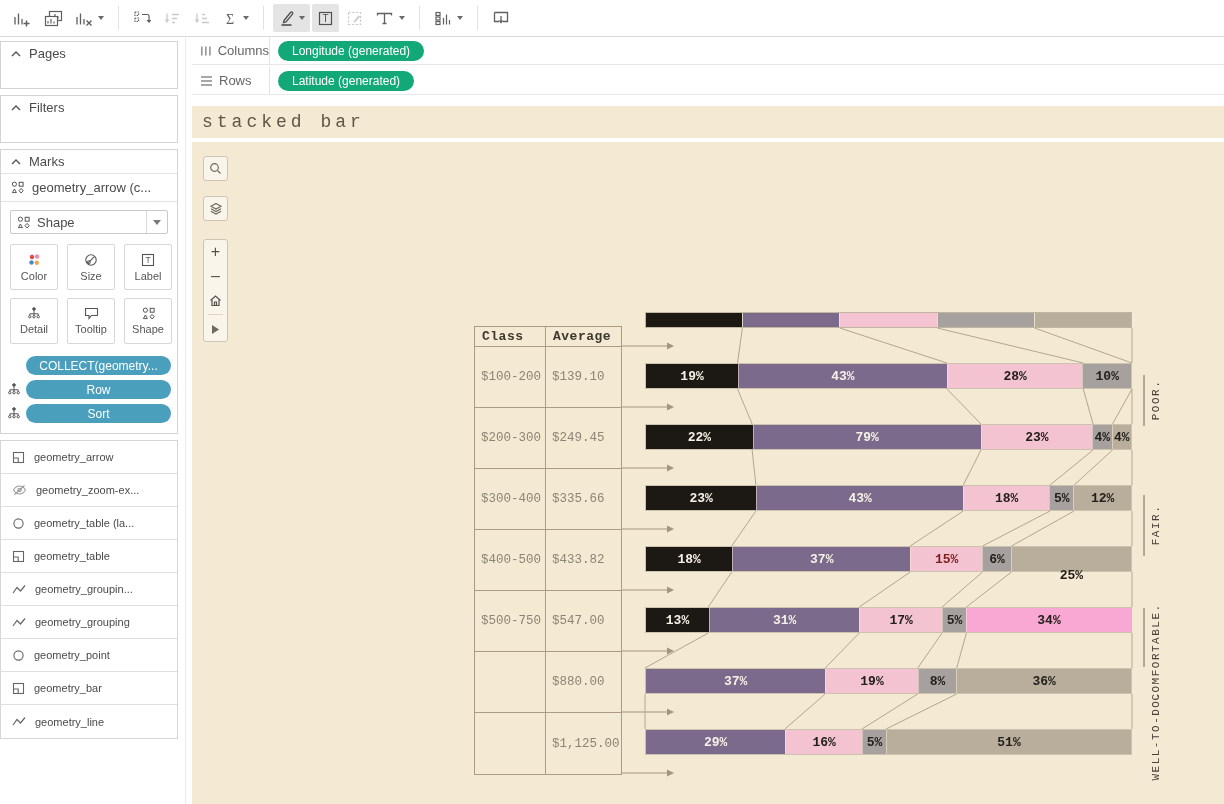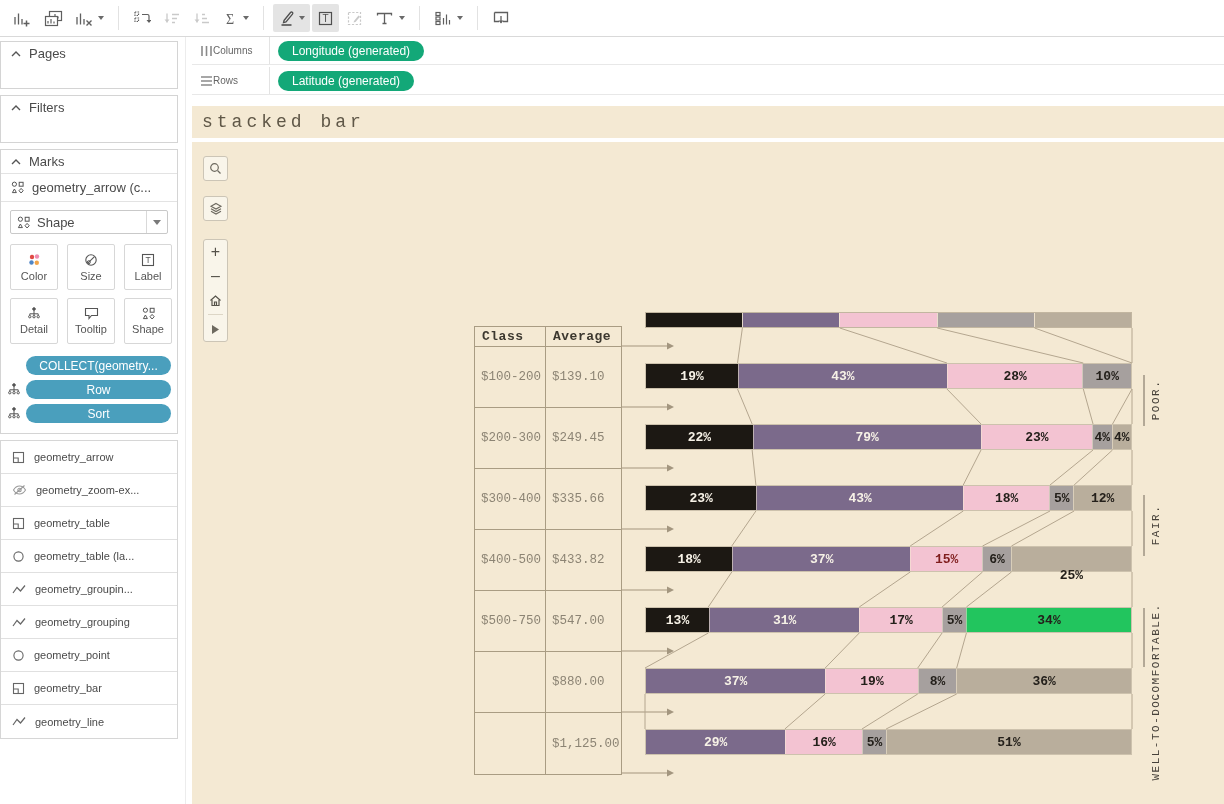--- a/index.html
+++ b/index.html
@@ -31,21 +31,21 @@
   .pill-row{display:flex;align-items:center;gap:4px}
   .pill-row .pill-ico{width:15px;flex:none}
   .pill{flex:1;height:19px;border-radius:10px;background:var(--pill-blue,#4a9fbd);color:#fff;font-size:12px;display:flex;align-items:center;justify-content:center;white-space:nowrap;overflow:hidden;cursor:pointer;padding:0 8px}
   .pill.no-ico{margin-left:19px}
   
   .layers{border:1px solid #d6d6d6;margin-top:0}
   .layer{display:flex;align-items:center;gap:9px;height:33px;padding:0 11px;border-bottom:1px solid #e0e0e0;font-size:11px;color:#4a4a4a;background:#fff;cursor:pointer}
   .layer:last-child{border-bottom:none}
   
   .shelf{height:28px;background:#fff;border-bottom:1px solid #e8e8e8;display:flex;align-items:center;margin-bottom:2px}
-  .shelf-label{width:78px;flex:none;display:flex;align-items:center;gap:0;padding-left:8px;font-size:10px;color:#666;border-right:1px solid #e3e3e3;height:100%}
+  .shelf-label{width:78px;flex:none;display:flex;align-items:center;gap:6px;padding-left:8px;font-size:13px;color:#666;border-right:1px solid #e3e3e3;height:100%}
   .shelf-pills{display:flex;align-items:center;padding-left:8px;gap:4px}
   .gpill{height:20px;border-radius:10px;background:var(--pill-green,#13a878);color:#fff;font-size:12px;display:flex;align-items:center;padding:0 14px;cursor:pointer;white-space:nowrap}
   
   .title-strip{margin-top:9px;height:32px;background:var(--canvas,#f4e9d3);display:flex;align-items:center;padding-left:10px;
     font-family:"Liberation Mono","DejaVu Sans Mono",monospace;font-size:18px;letter-spacing:4px;color:#5f5747}
   .canvas{margin-top:4px;flex:1;background:var(--canvas,#f4e9d3);position:relative;overflow:hidden}
   
   .mapbtn{position:absolute;left:11px;width:25px;height:25px;background:#f9f5ea;border:1px solid #ccc5b6;border-radius:3px;display:flex;align-items:center;justify-content:center;color:#6e6a60;cursor:pointer}
   .mapgroup{position:absolute;left:11px;top:97px;width:25px;background:#f9f5ea;border:1px solid #ccc5b6;border-radius:3px;display:flex;flex-direction:column;align-items:stretch}
   .mg-item{height:24px;display:flex;align-items:center;justify-content:center;color:#55524a;font-size:16px;cursor:pointer}
@@ -366,35 +366,35 @@
                 <circle cx="7.5" cy="6" r="1.7"></circle>
                 <path d="M2.5 10.5l10-9"></path>
               </g>
             </svg>
           </span>
           <span>geometry_zoom-ex...</span>
         </div>
         <div class="layer">
           <span>
             <svg width="13" height="13" viewBox="0 0 13 13">
+              <circle cx="6.5" cy="6.5" r="4.6" fill="none" stroke="#666" stroke-width="1.1"></circle>
+            </svg>
+          </span>
+          <span>geometry_table (la...</span>
+        </div>
+        <div class="layer">
+          <span>
+            <svg width="13" height="13" viewBox="0 0 13 13">
               <g fill="none" stroke="#666" stroke-width="1.1">
                 <rect x="1.5" y="1.5" width="10" height="10"></rect>
                 <path d="M1.5 7H6.2V11.5"></path>
               </g>
             </svg>
           </span>
           <span>geometry_table</span>
-        </div>
-        <div class="layer">
-          <span>
-            <svg width="13" height="13" viewBox="0 0 13 13">
-              <circle cx="6.5" cy="6.5" r="4.6" fill="none" stroke="#666" stroke-width="1.1"></circle>
-            </svg>
-          </span>
-          <span>geometry_table (la...</span>
         </div>
         <div class="layer">
           <span>
             <svg width="14" height="11" viewBox="0 0 14 11">
               <polyline points="1,9 5,3.5 8.5,7 13,1.5" fill="none" stroke="#666" stroke-width="1.2"></polyline>
             </svg>
           </span>
           <span>geometry_groupin...</span>
         </div>
         <div class="layer">
@@ -603,21 +603,21 @@
             </div>
             <div class="ch-seg" style="width: 31%; background: rgb(123, 106, 139);">
               <b style="color: rgb(246, 241, 230);">31%</b>
             </div>
             <div class="ch-seg" style="width: 17%; background: rgb(243, 195, 210);">
               <b style="color: rgb(36, 32, 27);">17%</b>
             </div>
             <div class="ch-seg" style="width: 5%; background: rgb(166, 160, 158);">
               <b style="color: rgb(36, 32, 27);">5%</b>
             </div>
-            <div class="ch-seg" style="width: 34%; background: #22c55e;">
+            <div class="ch-seg" style="width: 34%; background: #f9a8d4;">
               <b style="color: rgb(36, 32, 27);">34%</b>
             </div>
           </div>
           <div class="ch-bar" style="top: 356px;">
             <div class="ch-seg" style="width: 37%; background: rgb(123, 106, 139);">
               <b style="color: rgb(246, 241, 230);">37%</b>
             </div>
             <div class="ch-seg" style="width: 19%; background: rgb(243, 195, 210);">
               <b style="color: rgb(36, 32, 27);">19%</b>
             </div>

